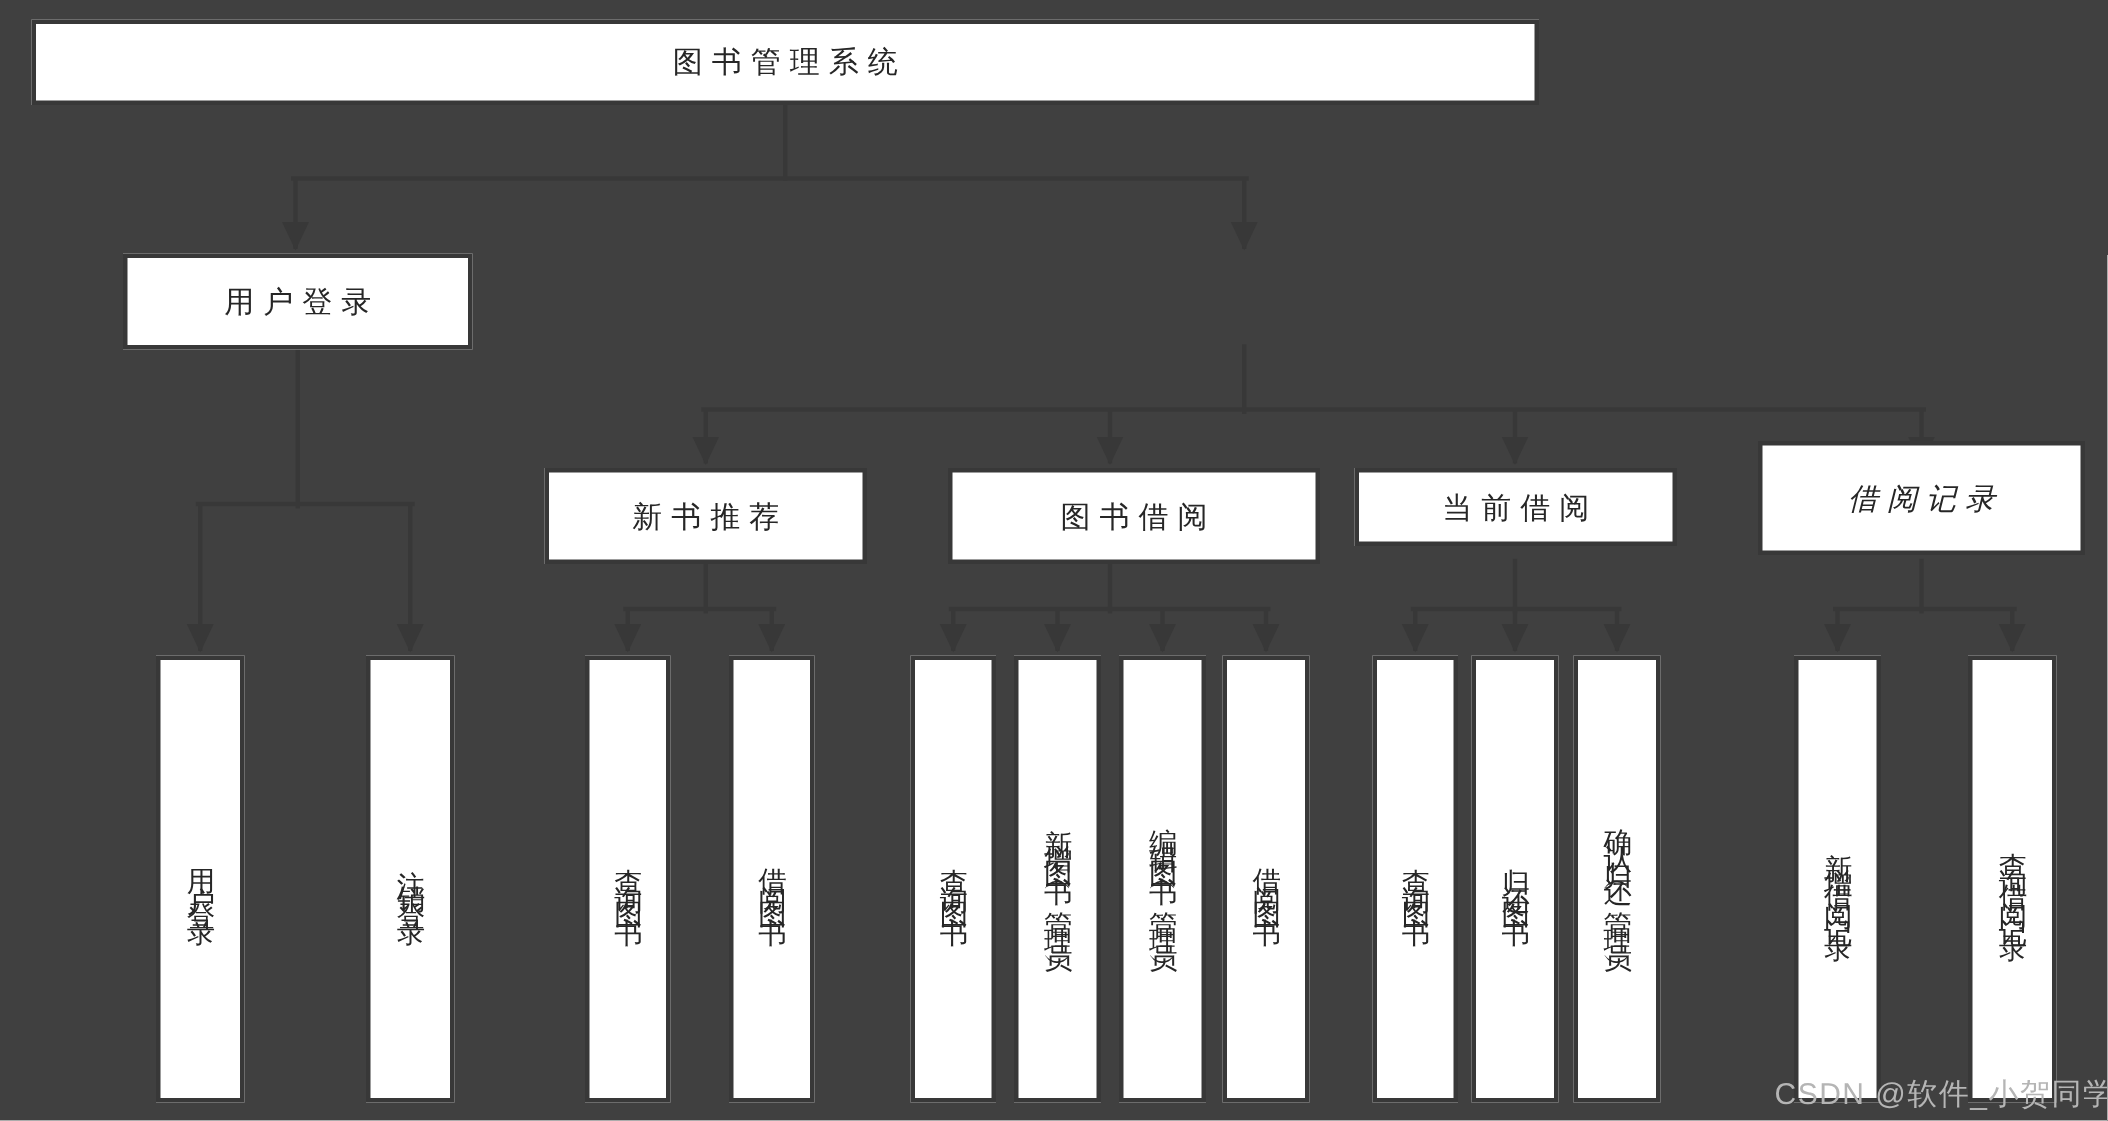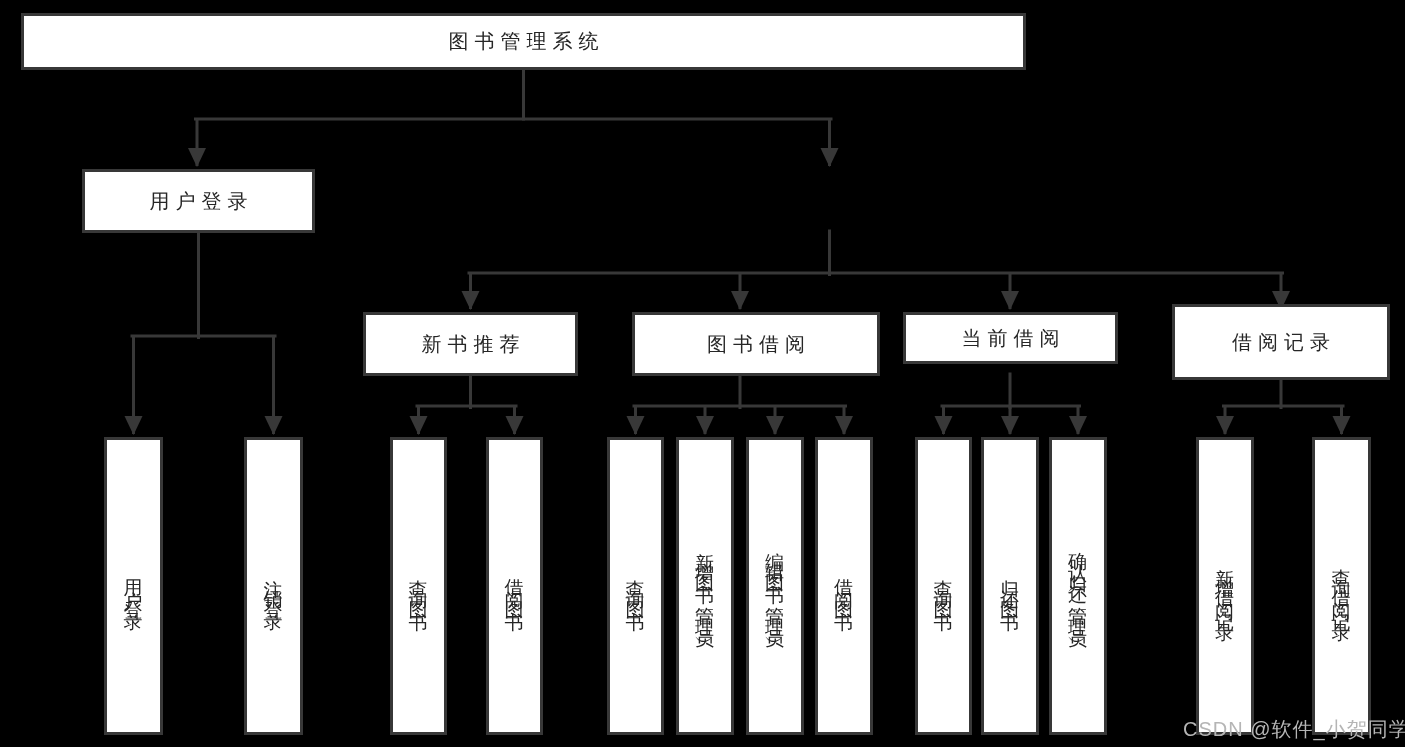--- a/index.html
+++ b/index.html
@@ -1,17 +1,17 @@
 <!DOCTYPE html>
 <html><head>
 <meta charset="utf-8">
 <style>
   html,body{margin:0;padding:0;background:#ffffff;}
   .canvas{
-    position:relative;width:1405px;height:747px;background:#000000;
+    position:relative;width:1405px;height:747px;background:#404040;
     font-family:"Liberation Sans","DejaVu Sans",sans-serif;color:#262626;
     overflow:hidden;
   }
   .wires{position:absolute;left:0;top:0;z-index:1;}
   .box{
     position:absolute;box-sizing:border-box;background:#ffffff;
     border:3px solid #383838;display:flex;align-items:center;justify-content:center;
     z-index:2;
   }
   .hbox{font-size:20px;letter-spacing:6px;white-space:nowrap;}
@@ -93,21 +93,21 @@
 
   <div class="box hbox" style="left:363px;top:312px;width:215px;height:64px;">
     <span class="lbl">新书推荐</span>
   </div>
   <div class="box hbox" style="left:632px;top:312px;width:248px;height:64px;">
     <span class="lbl">图书借阅</span>
   </div>
   <div class="box hbox" style="left:903px;top:312px;width:215px;height:52px;">
     <span class="lbl">当前借阅</span>
   </div>
-  <div class="box hbox" style="left:1172px;top:304px;width:218px;height:76px;">
+  <div class="box hbox" style="left:1172px;top:294px;width:218px;height:76px;font-style:italic;">
     <span class="lbl">借阅记录</span>
   </div>
 
   <div class="box vbox" style="left:104px;width:59px;">
     <span class="lbl">用户登录</span>
   </div>
   <div class="box vbox" style="left:244px;width:59px;">
     <span class="lbl">注销登录</span>
   </div>
 

